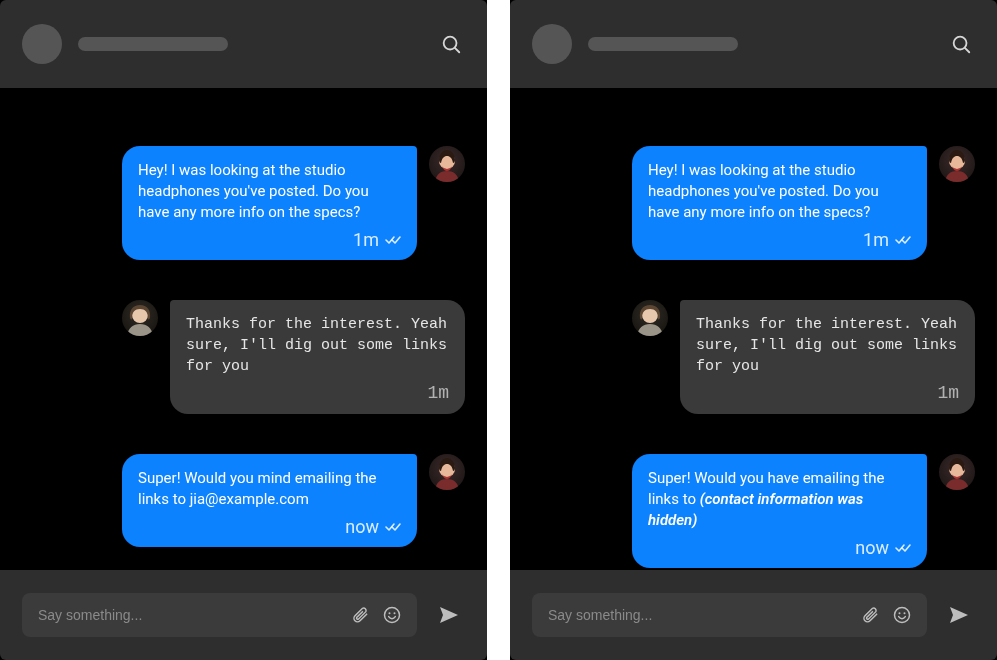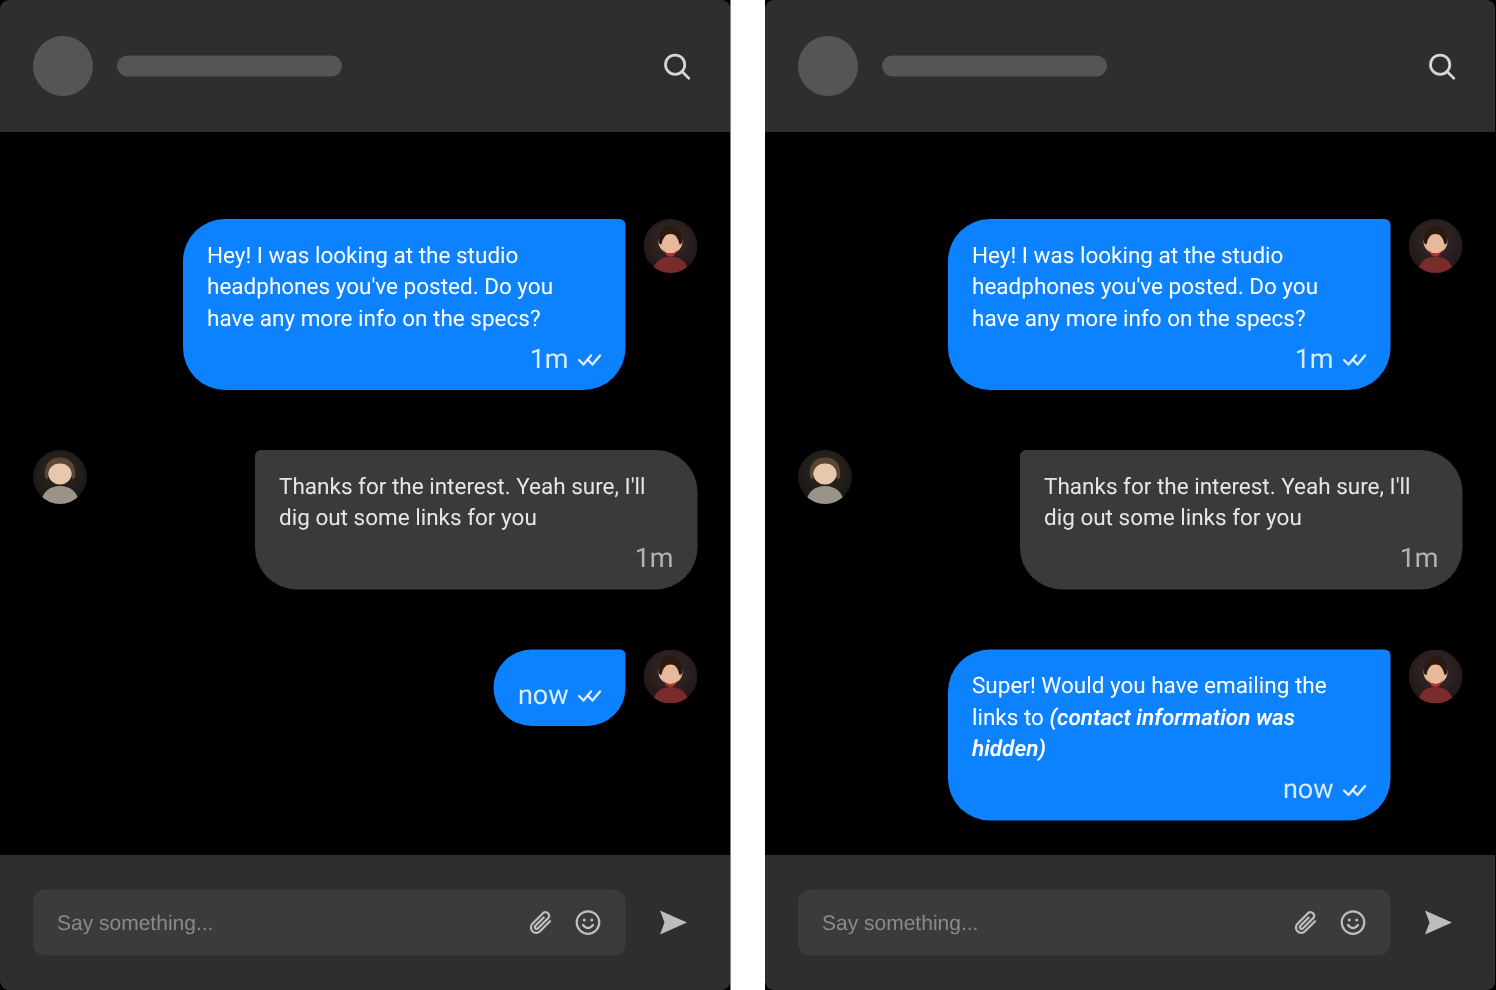--- a/index.html
+++ b/index.html
@@ -13,27 +13,27 @@
   .header { height: 88px; background: #2e2e2e; display: flex; align-items: center; padding: 0 22px; }
   .avatar-ph { width: 40px; height: 40px; border-radius: 50%; background: #555; flex-shrink: 0; }
   .title-ph { margin-left: 16px; width: 150px; height: 14px; border-radius: 7px; background: #555; }
   .header-spacer { flex: 1; }
   .search-btn { width: 28px; height: 28px; display: flex; align-items: center; justify-content: center; color: #d6d6d6; cursor: pointer; }
 
   
   .conv { flex: 1; background: #000; padding: 18px 22px 0 22px; overflow: hidden; }
   .row { display: flex; align-items: flex-start; margin-top: 40px; }
   .row.out { justify-content: flex-end; }
-  .row.in  { justify-content: space-between; }
+  .row.in  { justify-content: flex-end; font-family: Liberation Mono, monospace; }
   .avatar { width: 36px; height: 36px; border-radius: 50%; flex-shrink: 0; overflow: hidden; }
   .avatar svg { width: 36px; height: 36px; display: block; }
   .row.out .avatar { margin-left: 12px; }
   .row.in  .avatar { margin-right: 12px; }
 
-  .bubble { max-width: 295px; border-radius: 28px; padding: 14px 16px 10px 16px; font-size: 15px; line-height: 21px; position: relative; }
+  .bubble { max-width: 295px; border-radius: 18px; padding: 14px 16px 10px 16px; font-size: 15px; line-height: 21px; position: relative; }
   .bubble.out { background: #0c82fe; color: #fff; border-top-right-radius: 4px; }
   .bubble.in  { background: #3a3a3a; color: #e6e6e6; border-top-left-radius: 4px; }
   .bubble .redact { font-style: italic; font-weight: 600; }
   .meta { display: flex; justify-content: flex-end; align-items: center; gap: 6px; margin-top: 6px; font-size: 18px; }
   .bubble.out .meta { color: rgba(255,255,255,0.85); }
   .bubble.in  .meta { color: rgba(230,230,230,0.7); }
   .checks { display: inline-flex; }
   .checks svg { width: 16px; height: 12px; }
 
   
@@ -137,20 +137,21 @@
         <div class="bubble in">
           <span>Thanks for the interest. Yeah sure, I'll dig out some links for you</span>
           <div class="meta">
             <span>1m</span>
           </div>
         </div>
       </div>
 
       <div class="row out">
         <div class="bubble out">
+          <span>Super! Would you mind emailing the links to jia@example.com</span>
           <div class="meta">
             <span>now</span>
             <span class="checks">
                 <svg viewBox="0 0 16 12">
                   <use href="#icon-checks"></use>
                 </svg>
               </span>
           </div>
         </div>
         <div class="avatar">

